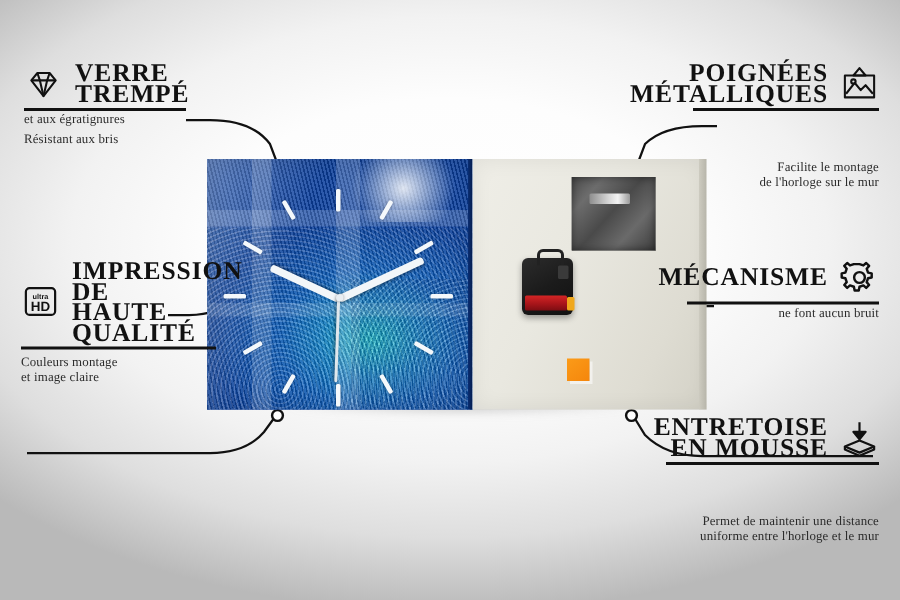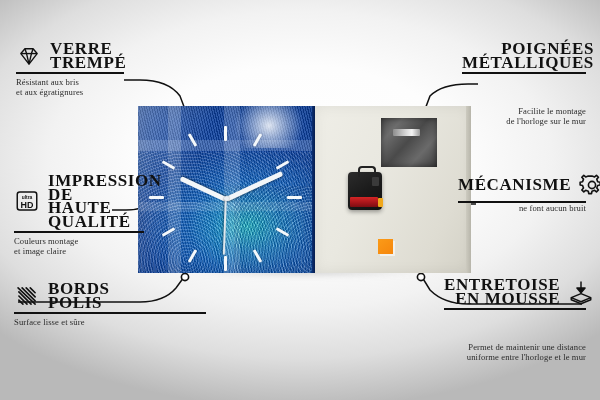--- a/index.html
+++ b/index.html
@@ -92,21 +92,21 @@
     background:linear-gradient(140deg,#fb9b18 0%,#f5860c 100%);
     box-shadow:2px 2px 0 rgba(255,255,255,.55);
   }
   #back-edge{position:absolute;right:0;top:0;bottom:0;width:5px;background:linear-gradient(90deg,#cdcbc0,#b7b5aa);}
   #face-edge{position:absolute;right:0;top:0;bottom:0;width:3px;background:linear-gradient(90deg,#0a2e74,#061d4d);}
 
   
   .callout{position:absolute;width:208px;}
   .callout .head{display:flex;align-items:center;gap:8px;}
   .callout.left .head{justify-content:flex-start;}
-  .callout.right .head{}
+  .callout.right .head{justify-content:flex-end;}
   .ttl{
     font-family:"Liberation Serif", serif;
     font-weight:bold;font-size:17px;letter-spacing:.6px;color:#111;
     line-height:13.5px;text-transform:uppercase;
   }
   .callout.right .ttl{text-align:right;}
   .rule{height:1.6px;background:#111;margin-top:3px;}
   .sub{
     font-family:"Liberation Serif", serif;
     font-size:8.6px;line-height:10.4px;color:#2b2b2b;margin-top:3px;letter-spacing:.1px;
@@ -197,62 +197,41 @@
             <path d="M11 7 L13 13 L16 26"></path>
             <path d="M21 7 L19 13 L16 26"></path>
         </g>
       </svg>
       <div>
         <div class="ttl">VERRE</div>
         <div class="ttl">TREMPÉ</div>
       </div>
     </div>
     <div class="rule"></div>
+    <div class="sub" style="margin-top:0">et aux égratignures</div>
     <div class="sub">Résistant aux bris</div>
-    <div class="sub" style="margin-top:0">et aux égratignures</div>
   </div>
 
   <div class="callout left" style="left:14px;top:174px;width:130px;">
     <div class="head">
       <svg class="ico" viewBox="0 0 32 32">
         <rect x="4" y="5" width="24" height="22" rx="3" fill="none" stroke="#111" stroke-width="1.8"></rect>
         <text x="16" y="14" font-family="Liberation Sans, sans-serif" font-size="6" font-weight="bold" text-anchor="middle" fill="#111">ultra</text>
         <text x="16" y="24" font-family="Liberation Sans, sans-serif" font-size="11" font-weight="bold" text-anchor="middle" fill="#111">HD</text>
       </svg>
       <div>
         <div class="ttl">IMPRESSION DE</div>
         <div class="ttl">HAUTE QUALITÉ</div>
       </div>
     </div>
     <div class="rule"></div>
     <div class="sub">Couleurs montage</div>
     <div class="sub" style="margin-top:0">et image claire</div>
   </div>
 
-  <div class="callout left" style="left:14px;top:282px;width:106px;">
-    <div class="head">
-      <svg class="ico" viewBox="0 0 32 32">
-        <g stroke="#111" stroke-width="2" stroke-linecap="round">
-          <line x1="5" y1="6" x2="26" y2="26"></line>
-          <line x1="10" y1="6" x2="26" y2="22"></line>
-          <line x1="15" y1="6" x2="26" y2="17"></line>
-          <line x1="20" y1="6" x2="26" y2="12"></line>
-          <line x1="6" y1="11" x2="21" y2="26"></line>
-          <line x1="6" y1="16" x2="16" y2="26"></line>
-          <line x1="6" y1="21" x2="11" y2="26"></line>
-        </g>
-      </svg>
-      <div>
-        <div class="ttl">BORDS</div>
-        <div class="ttl">POLIS</div>
-      </div>
-    </div>
-    <div class="rule" style="width:192px"></div>
-    <div class="sub">Surface lisse et sûre</div>
-  </div>
 
   <div class="callout right" style="left:462px;top:42px;width:124px;">
     <div class="head">
       <div>
         <div class="ttl">POIGNÉES</div>
         <div class="ttl">MÉTALLIQUES</div>
       </div>
       <svg class="ico" viewBox="0 0 32 32">
         <g fill="none" stroke="#111" stroke-width="1.7" stroke-linejoin="round">
           <path d="M16 3 L11 9 L21 9 Z"></path>

